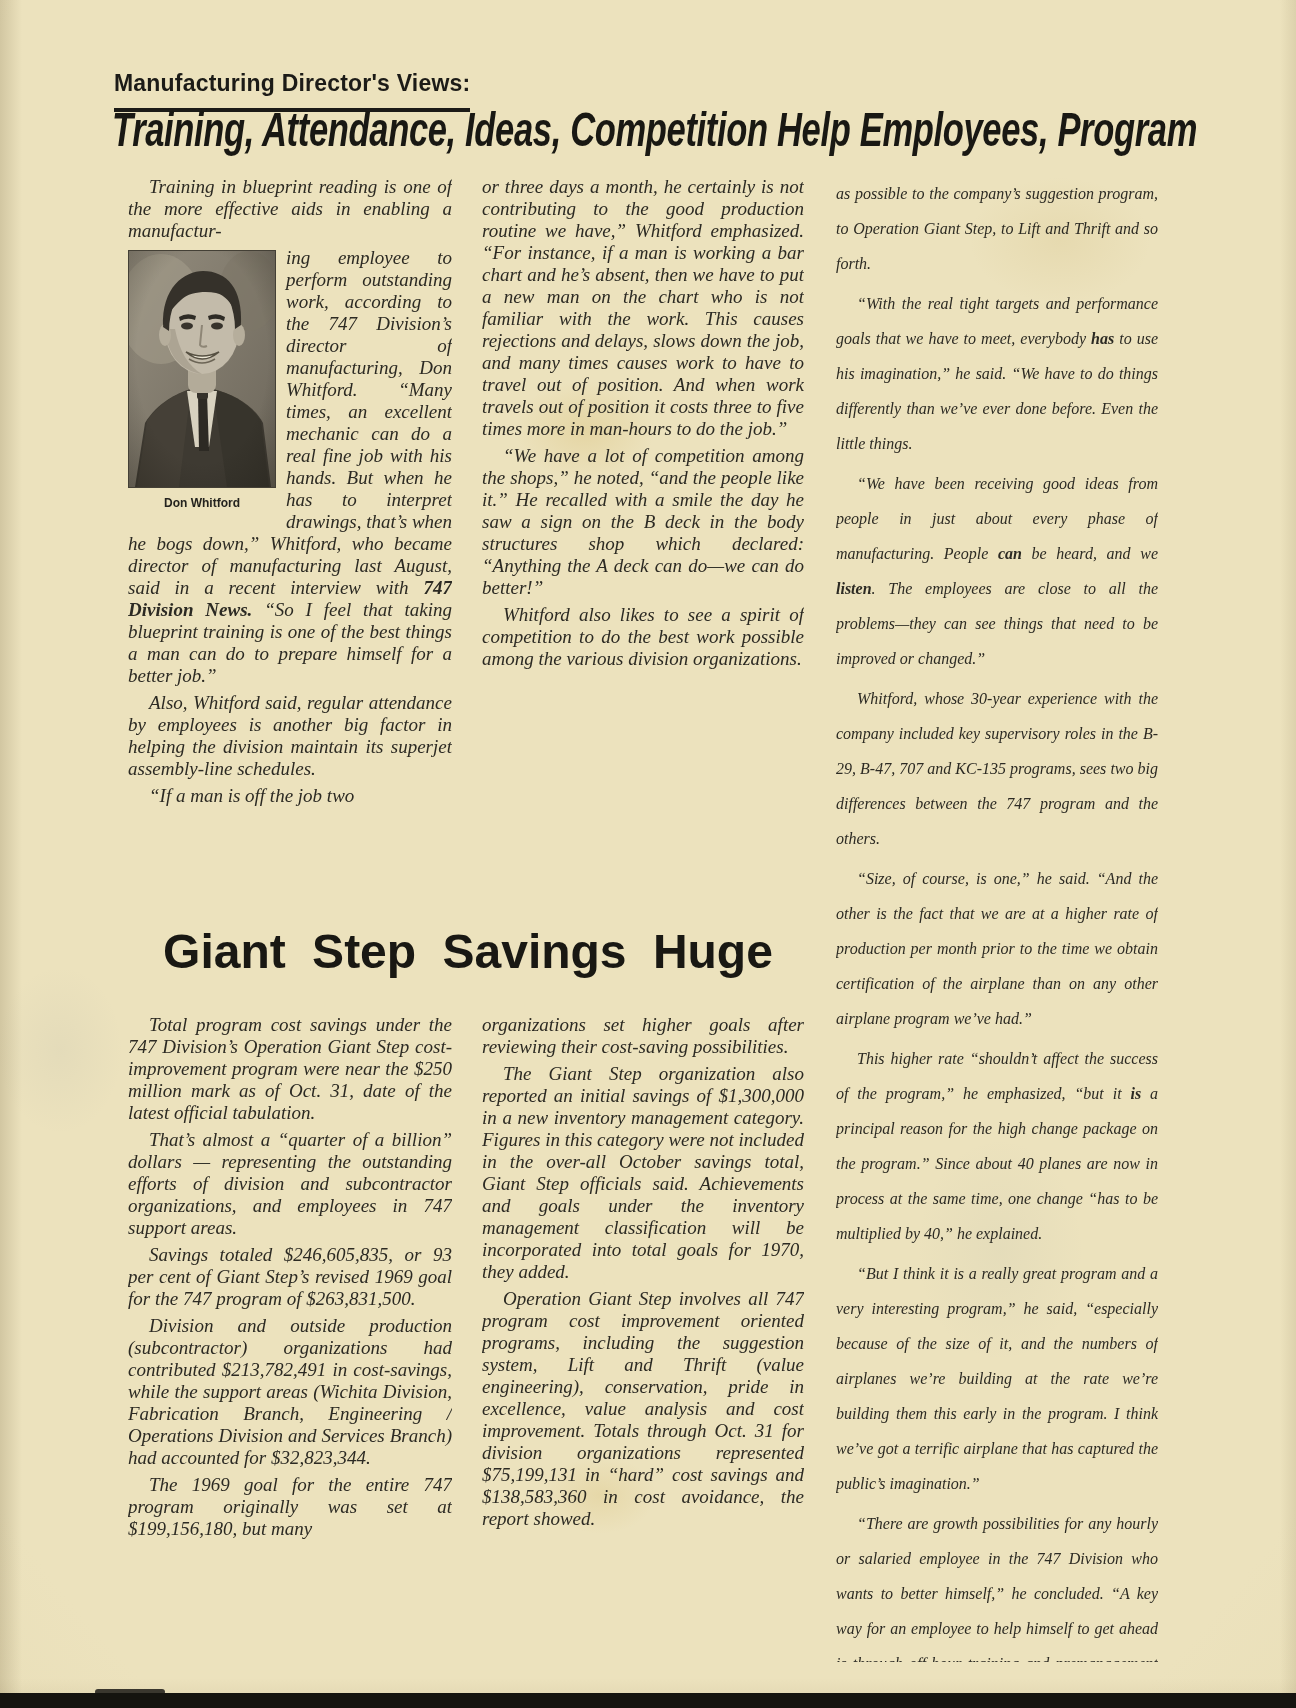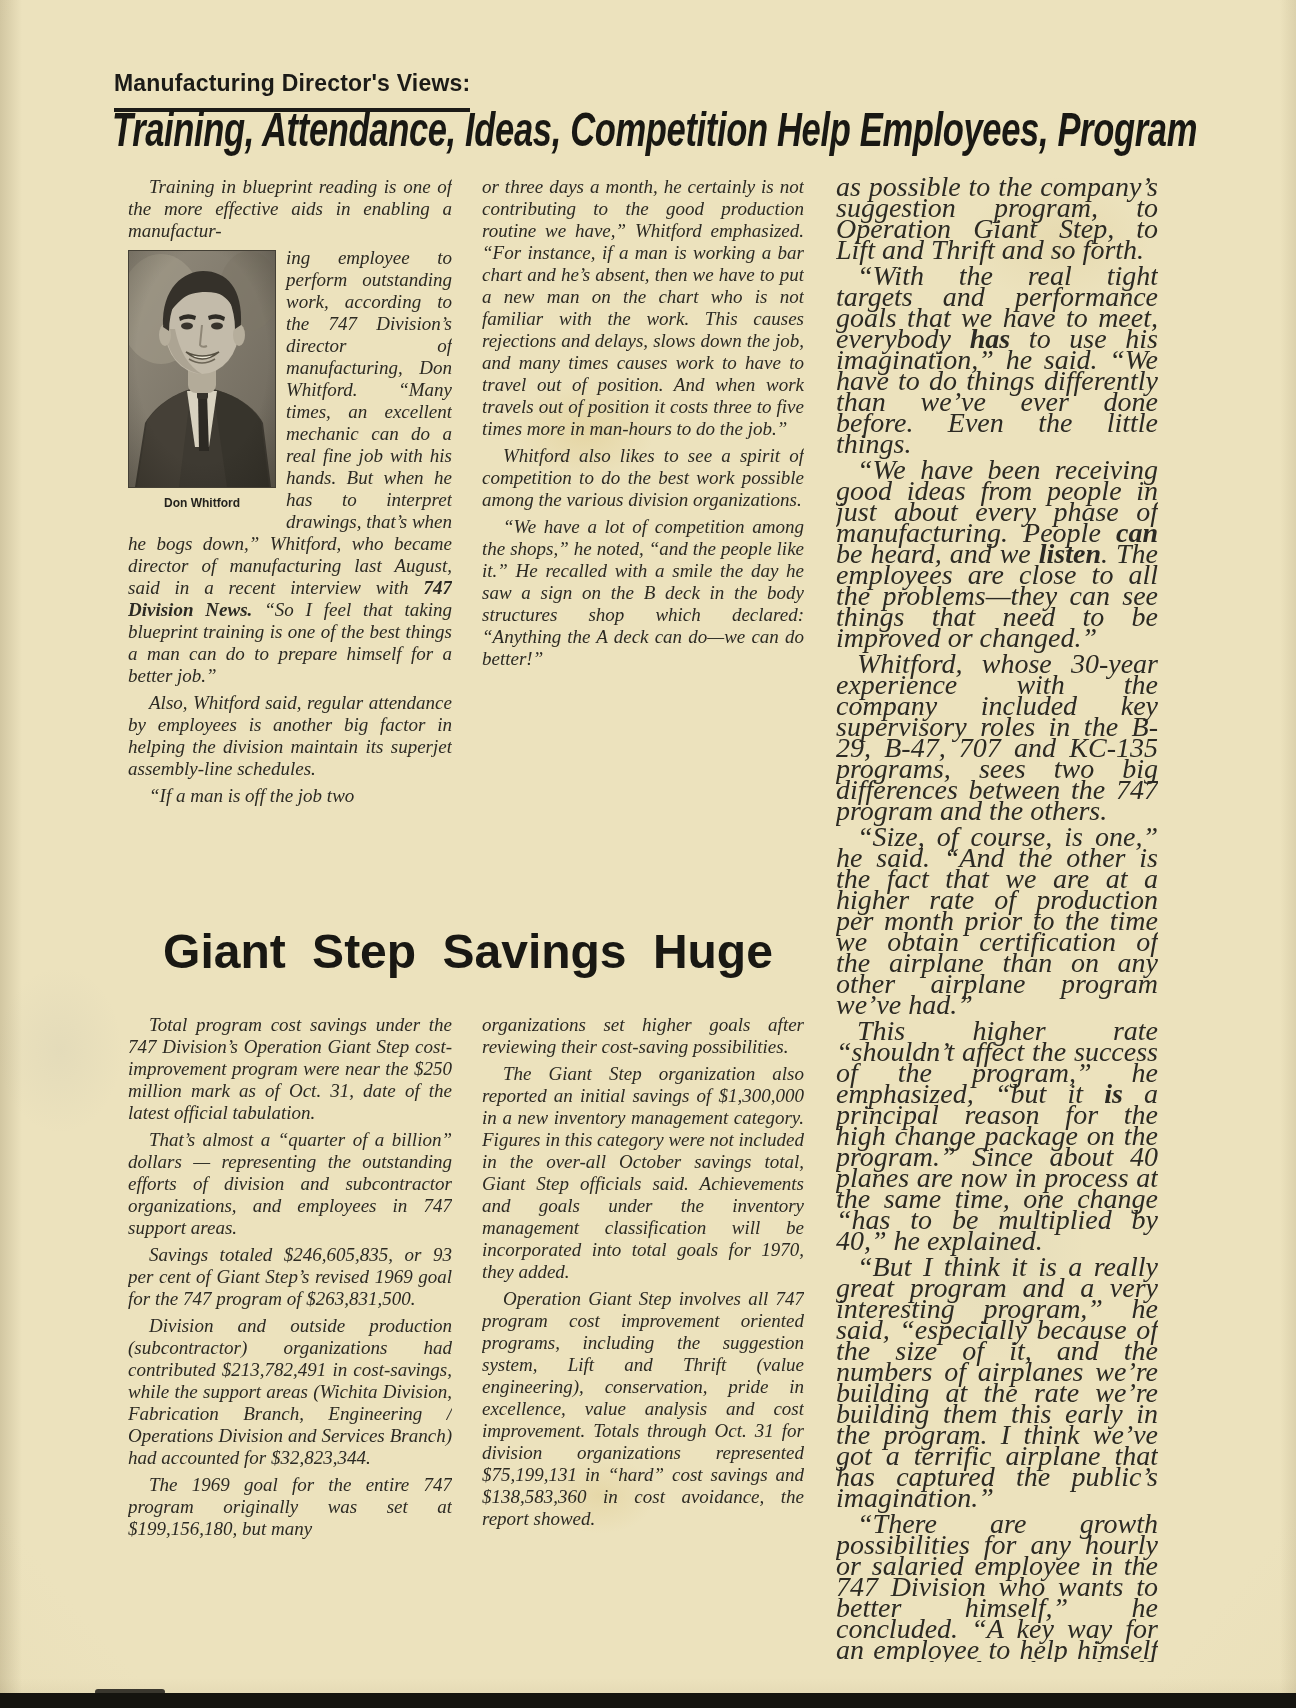--- a/index.html
+++ b/index.html
@@ -29,21 +29,21 @@
     font-family:"Liberation Sans","DejaVu Sans",sans-serif;
     font-weight:bold;font-style:italic;font-size:48px;color:#191813;letter-spacing:-.5px;
   }
   .col{position:absolute;text-align:justify;color:#2c2a23;overflow:hidden;
        font-size:19px;line-height:22px;}
   .col p{margin:0 0 5px 0;text-indent:21px;hyphens:auto;font-style:italic;-webkit-hyphens:auto;}
   .col p.noindent{text-indent:0;}
   .col .bold{font-weight:bold;margin-top:41px;}
   .col-top-1{left:128px;top:176px;width:324px;height:744px;}
   .col-top-2{left:482px;top:176px;width:322px;height:702px;}
-  .col-3{left:836px;top:176px;width:322px;height:1486px;font-size:28px;line-height:21px;}
+  .col-3{left:836px;top:176px;width:322px;height:1486px;font-size:16px;line-height:35px;}
   .photo-figure{
     float:left;width:148px;margin:3px 10px 2px 0;padding:0;
   }
   .photo-figure svg{display:block;border:1px solid #444036;}
   .photo-caption{
     font-family:"Liberation Sans","DejaVu Sans",sans-serif;
     font-weight:bold;font-size:12px;color:#242items31e;color:#24231e;
     text-align:center;margin-top:5px;text-indent:0;line-height:20px;
   }
   .giant-headline{
@@ -122,22 +122,22 @@
     </figure>
     <div>
         <p class="noindent"><span>ing employee to perform outstanding work, according to the 747 Division’s director of manufacturing, Don Whitford. “Many times, an excellent mechanic can do a real fine job with his hands. But when he has to interpret drawings, that’s when he bogs down,” Whitford, who became director of manufacturing last August, said in a recent interview with </span><span class="bold">747 Division News.</span><span> “So I feel that taking blueprint training is one of the best things a man can do to prepare himself for a better job.”</span></p>
         <p><span>Also, Whitford said, regular attendance by employees is another big factor in helping the division maintain its superjet assembly-line schedules.</span></p>
         <p><span>“If a man is off the job two</span></p>
       </div>
   </div>
 
   <div class="col col-top-2">
       <p class="noindent"><span>or three days a month, he certainly is not contributing to the good production routine we have,” Whitford emphasized. “For instance, if a man is working a bar chart and he’s absent, then we have to put a new man on the chart who is not familiar with the work. This causes rejections and delays, slows down the job, and many times causes work to have to travel out of position. And when work travels out of position it costs three to five times more in man-hours to do the job.”</span></p>
+      <p><span>“We have a lot of competition among the shops,” he noted, “and the people like it.” He recalled with a smile the day he saw a sign on the B deck in the body structures shop which declared: “Anything the A deck can do—we can do better!”</span></p>
       <p><span>Whitford also likes to see a spirit of competition to do the best work possible among the various division organizations.</span></p>
-      <p><span>“We have a lot of competition among the shops,” he noted, “and the people like it.” He recalled with a smile the day he saw a sign on the B deck in the body structures shop which declared: “Anything the A deck can do—we can do better!”</span></p>
     </div>
 
   <div class="col col-3">
       <p class="noindent"><span>as possible to the company’s suggestion program, to Operation Giant Step, to Lift and Thrift and so forth.</span></p>
       <p><span>“With the real tight targets and performance goals that we have to meet, everybody </span><span class="bold">has</span><span> to use his imagination,” he said. “We have to do things differently than we’ve ever done before. Even the little things.</span></p>
       <p><span>“We have been receiving good ideas from people in just about every phase of manufacturing. People </span><span class="bold">can</span><span> be heard, and we </span><span class="bold">listen</span><span>. The employees are close to all the problems—they can see things that need to be improved or changed.”</span></p>
       <p><span>Whitford, whose 30-year experience with the company included key supervisory roles in the B-29, B-47, 707 and KC-135 programs, sees two big differences between the 747 program and the others.</span></p>
       <p><span>“Size, of course, is one,” he said. “And the other is the fact that we are at a higher rate of production per month prior to the time we obtain certification of the airplane than on any other airplane program we’ve had.”</span></p>
       <p><span>This higher rate “shouldn’t affect the success of the program,” he emphasized, “but it </span><span class="bold">is</span><span> a principal reason for the high change package on the program.” Since about 40 planes are now in process at the same time, one change “has to be multiplied by 40,” he explained.</span></p>
       <p><span>“But I think it is a really great program and a very interesting program,” he said, “especially because of the size of it, and the numbers of airplanes we’re building at the rate we’re building them this early in the program. I think we’ve got a terrific airplane that has captured the public’s imagination.”</span></p>

